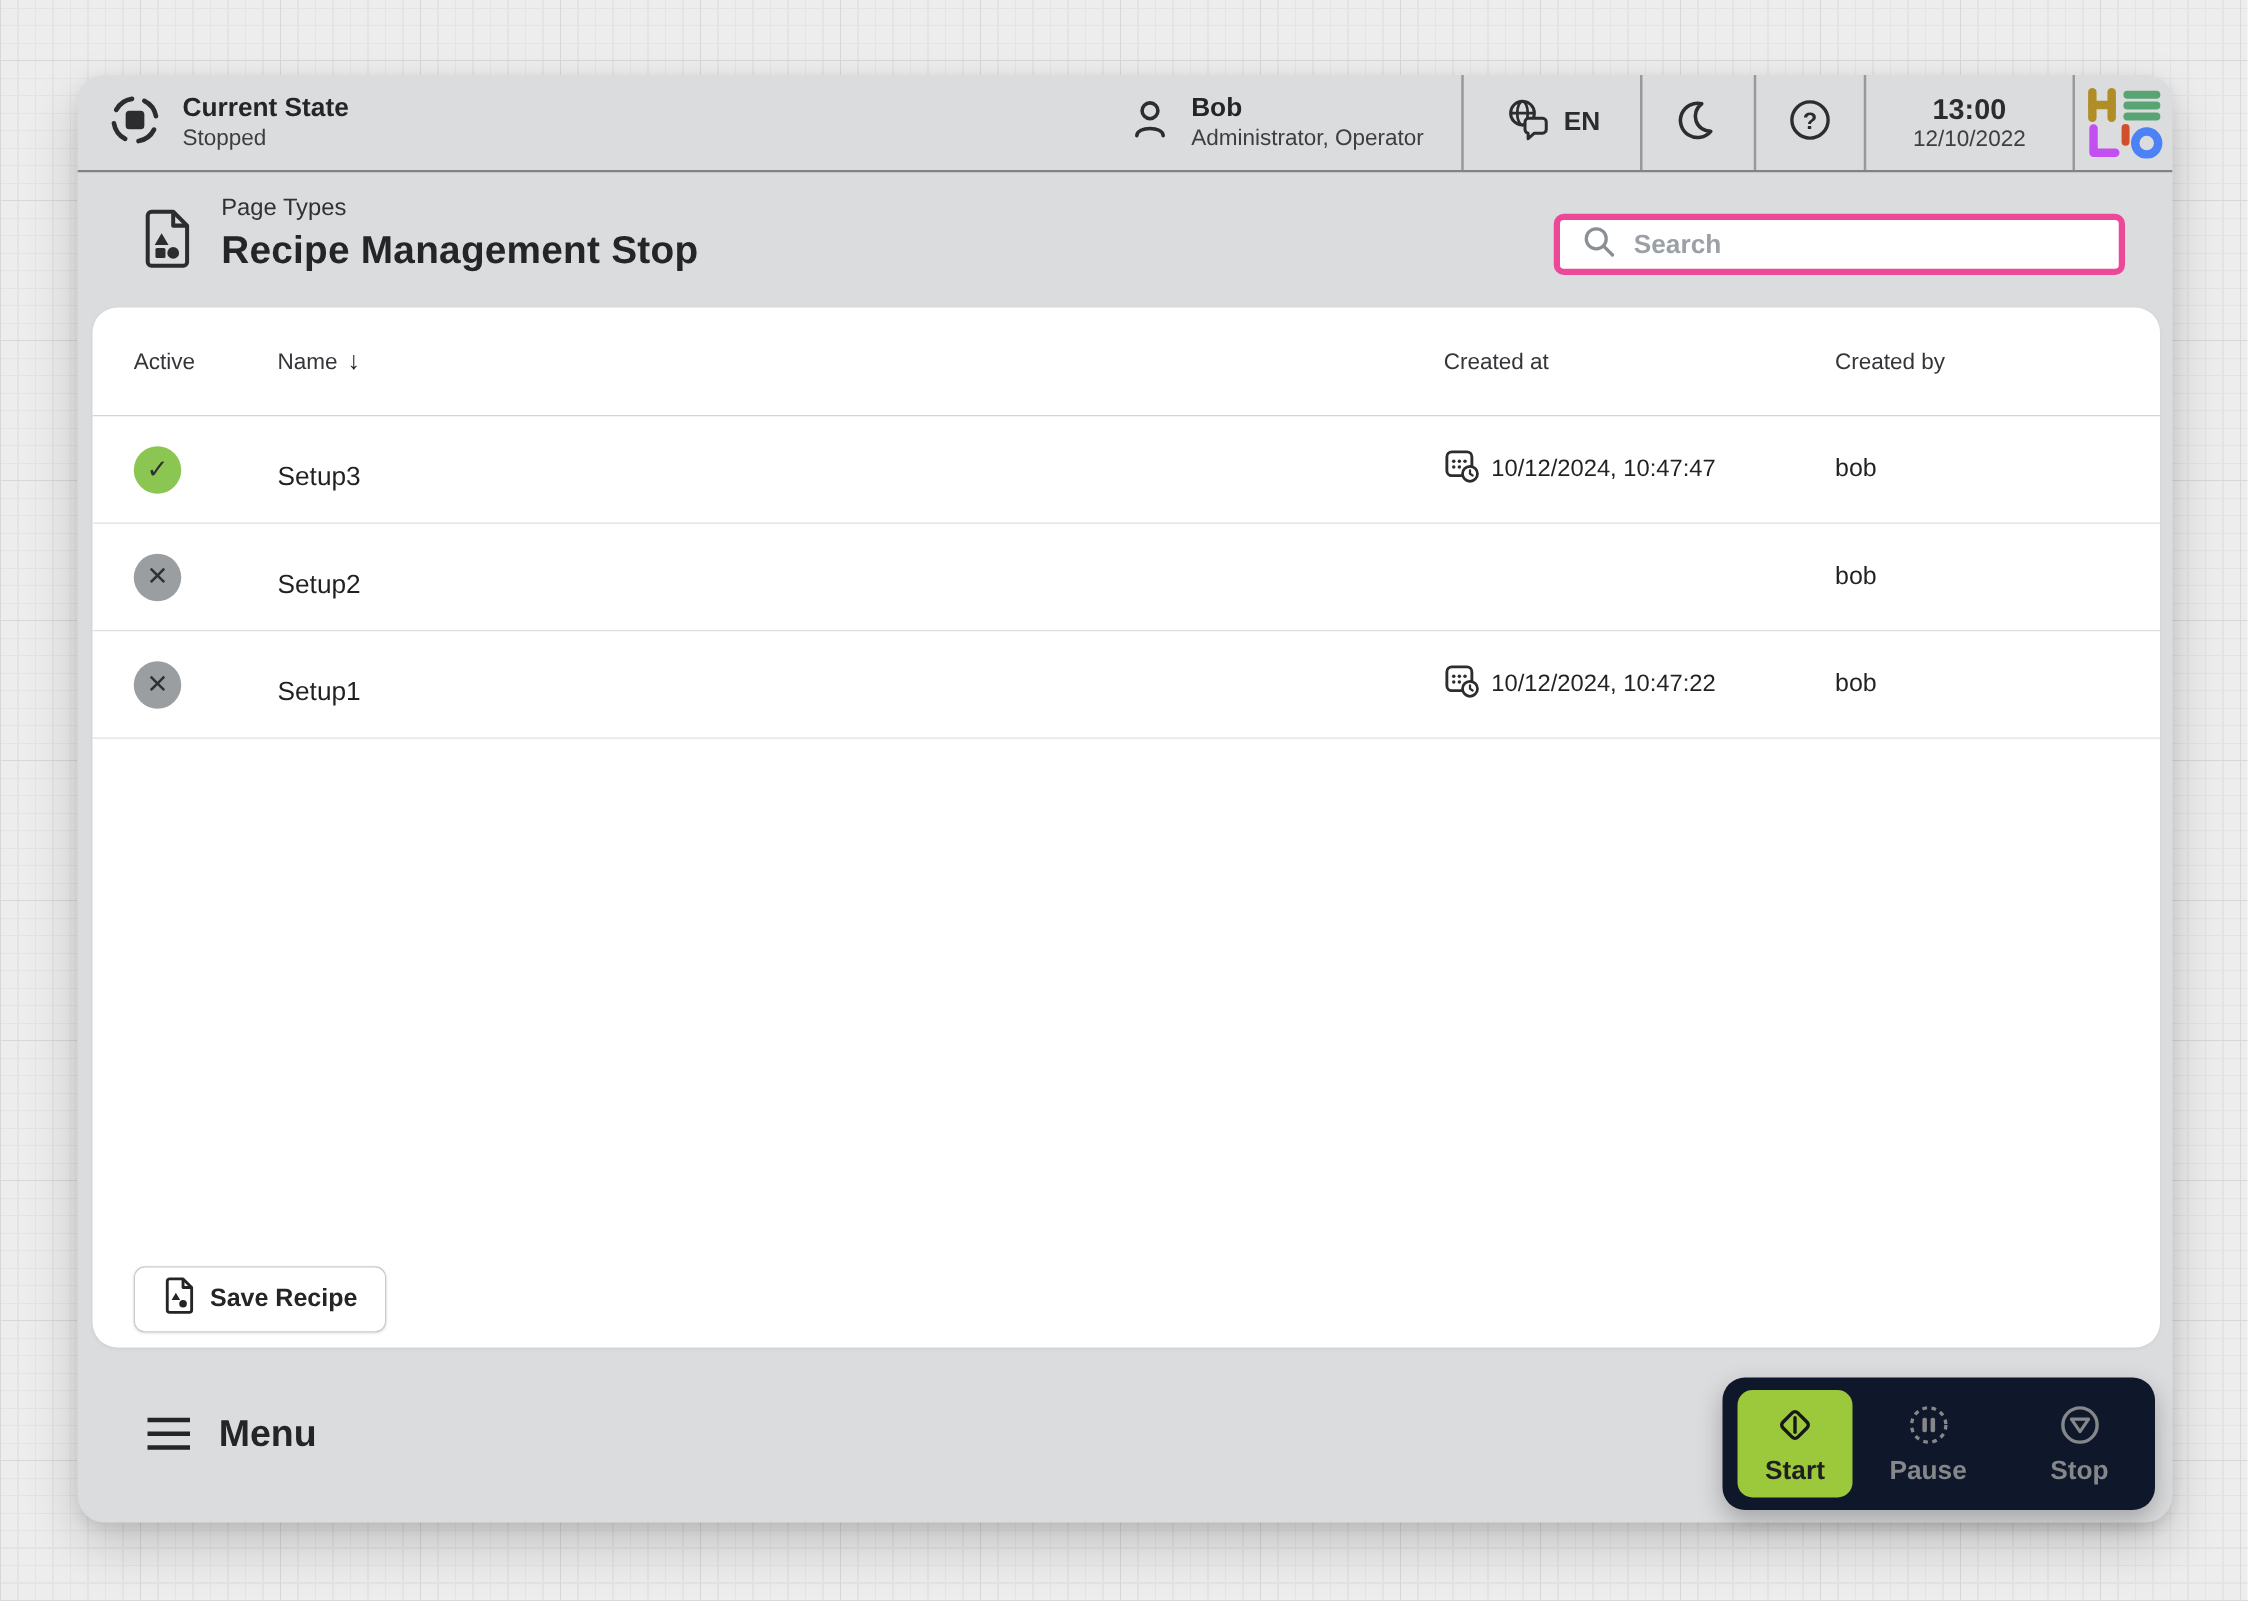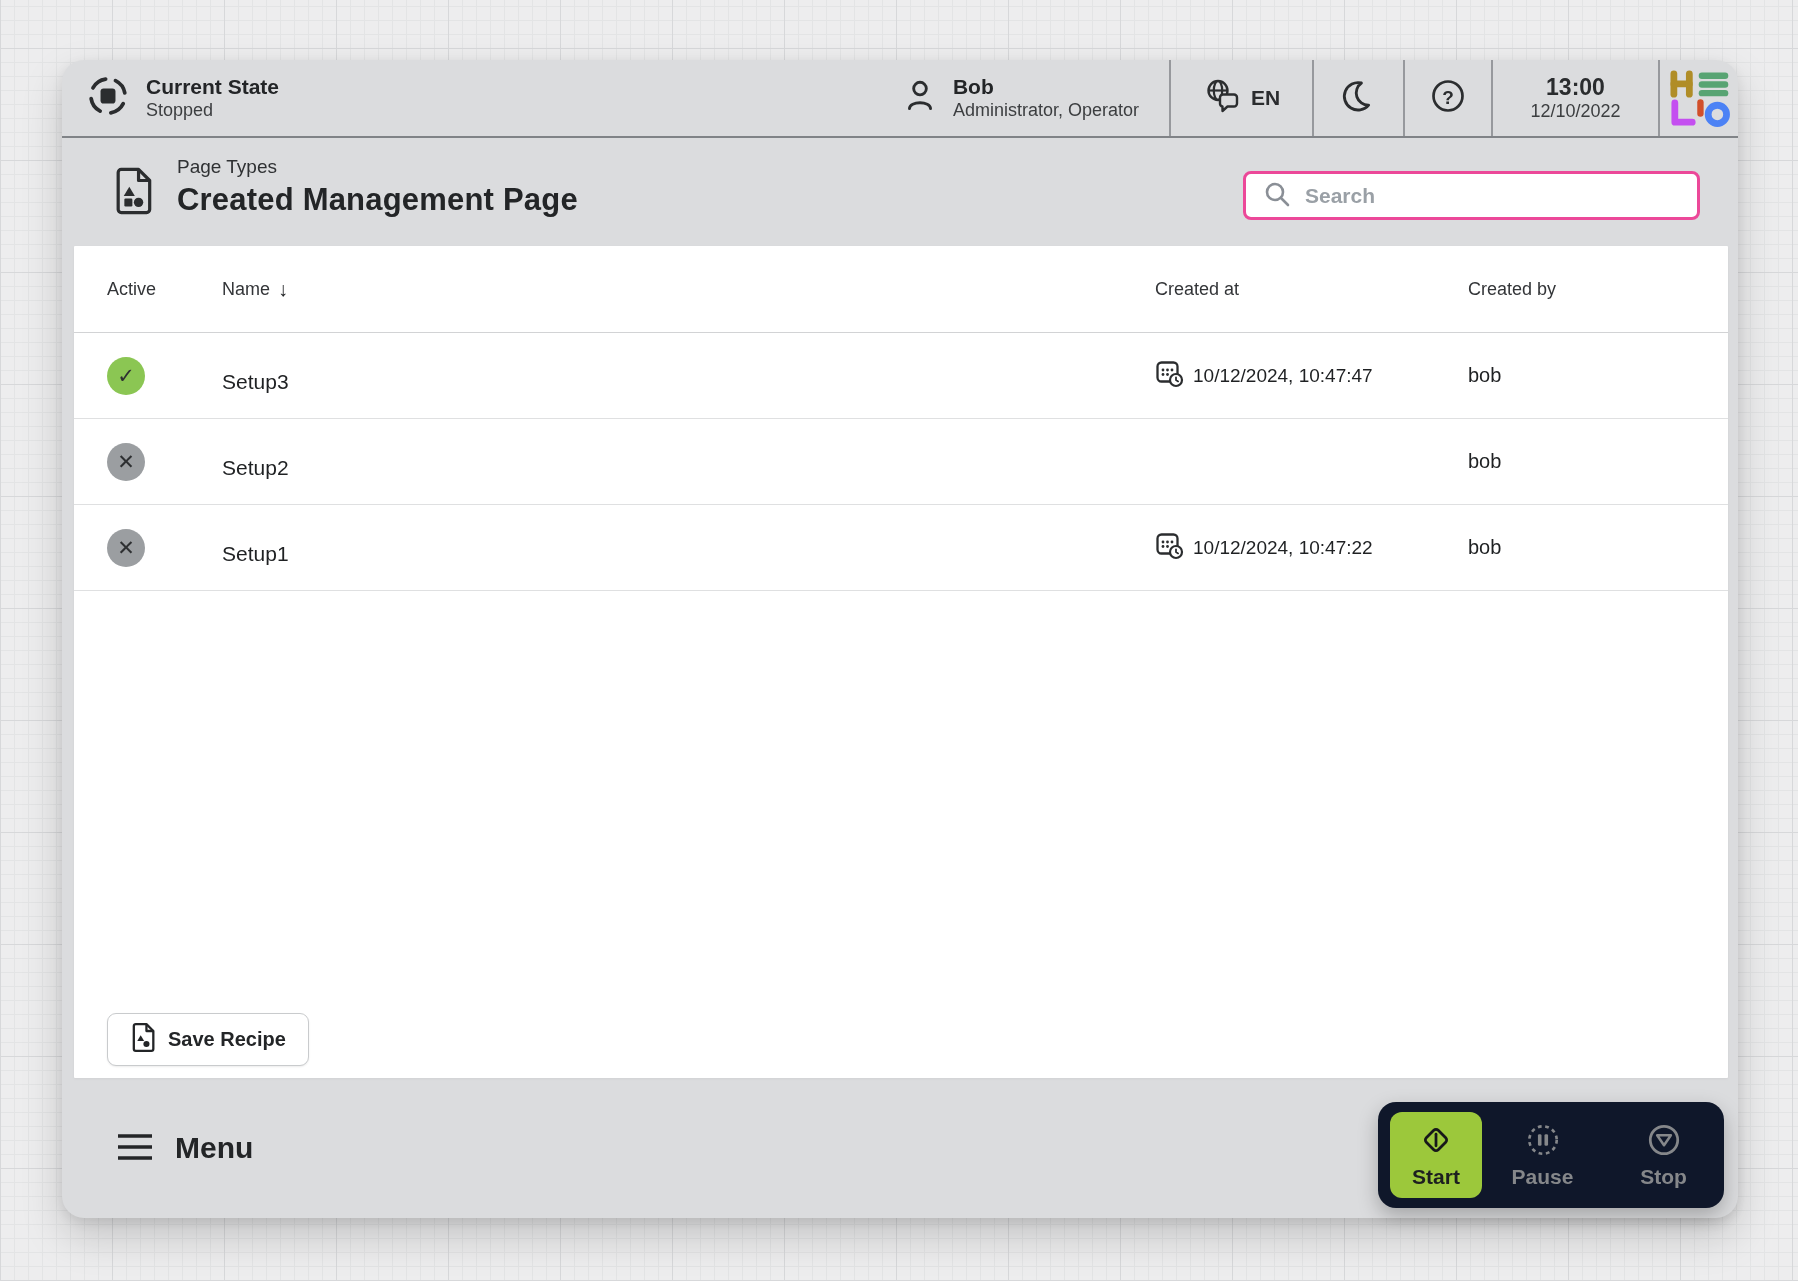--- a/index.html
+++ b/index.html
@@ -41,32 +41,32 @@
   .cell-logo { width:78px; }
   .lang-code { font-size:21px; font-weight:700; }
   
   .titlebar { position:absolute; left:0; top:80px; width:100%; height:106px; }
   .title-icon { position:absolute; left:50px; top:26px; }
   .title-text { position:absolute; left:115px; top:16px; }
   .breadcrumb { font-size:19px; color:#2f3133; }
   .page-title { font-size:31px; font-weight:700; color:#232527; margin-top:4px; letter-spacing:.2px; }
   .searchbox {
     position:absolute; right:38px; top:31px; width:457px; height:49px;
-    background:#fff; border:3px solid #ec4899; border-radius:8px;
+    background:#fff; border:5px solid #ec4899; border-radius:8px;
     display:flex; align-items:center; gap:13px; padding:0 16px;
   }
   .searchbox input {
     border:none; outline:none; flex:1; font-size:21px; background:transparent;
     font-family:inherit; color:#3a3c3f;
   }
   .searchbox input::placeholder { color:#9aa0a6; font-weight:600; }
   
   .content {
     position:absolute; left:12px; top:186px; width:1654px; height:832px;
-    background:#fff; border-radius:1px; box-shadow:0 1px 3px rgba(0,0,0,.05);
+    background:#fff; border-radius:20px; box-shadow:0 1px 3px rgba(0,0,0,.05);
   }
   .thead { display:flex; align-items:center; height:87px; border-bottom:1px solid #d2d3d5; font-size:18px; color:#333538; }
   .trow  { display:flex; align-items:center; height:86px; border-bottom:1px solid #dfe0e1; }
   .col-active { width:148px; padding-left:33px; }
   .col-name { flex:1; display:flex; align-items:center; gap:8px; }
   .col-created-at { width:313px; display:flex; align-items:center; gap:9px; }
   .col-created-by { width:260px; }
   .trow .col-name { font-size:21px; color:#1f2123;margin-top:12px; }
   .trow .col-created-at { font-size:19px; color:#1f2123; }
   .trow .col-created-by { font-size:20px; color:#1f2123; }
@@ -207,21 +207,21 @@
       <svg width="42" height="50" viewBox="0 0 34 40">
         <path d="M7.5 2.5 H21.5 L30.5 11.5 V35 a2.5 2.5 0 0 1 -2.5 2.5 H7.5 A2.5 2.5 0 0 1 5 35 V5 a2.5 2.5 0 0 1 2.5 -2.5 Z" fill="none" stroke="#2b2d2f" stroke-width="2.6" stroke-linejoin="round"></path>
         <path d="M21.5 2.5 V11.5 H30.5" fill="none" stroke="#2b2d2f" stroke-width="2.6" stroke-linejoin="round"></path>
         <path d="M14 16.5 L18.5 24 H9.5 Z" fill="#2b2d2f"></path>
         <rect x="10" y="26" width="6.5" height="6.5" rx="1" fill="#2b2d2f"></rect>
         <circle cx="21.5" cy="29.2" r="3.8" fill="#2b2d2f"></circle>
       </svg>
     </span>
     <div class="title-text">
       <div class="breadcrumb">Page Types</div>
-      <div class="page-title">Created Management Page</div>
+      <div class="page-title">Recipe Management Stop</div>
     </div>
     <div class="searchbox">
       <span>
         <svg width="30" height="30" viewBox="0 0 30 30">
           <circle cx="13" cy="13" r="8" fill="none" stroke="#8a8f96" stroke-width="2.6"></circle>
           <line x1="19" y1="19" x2="26" y2="26" stroke="#8a8f96" stroke-width="2.6" stroke-linecap="round"></line>
         </svg>
       </span>
       <input type="text" placeholder="Search" style="">
     </div>

